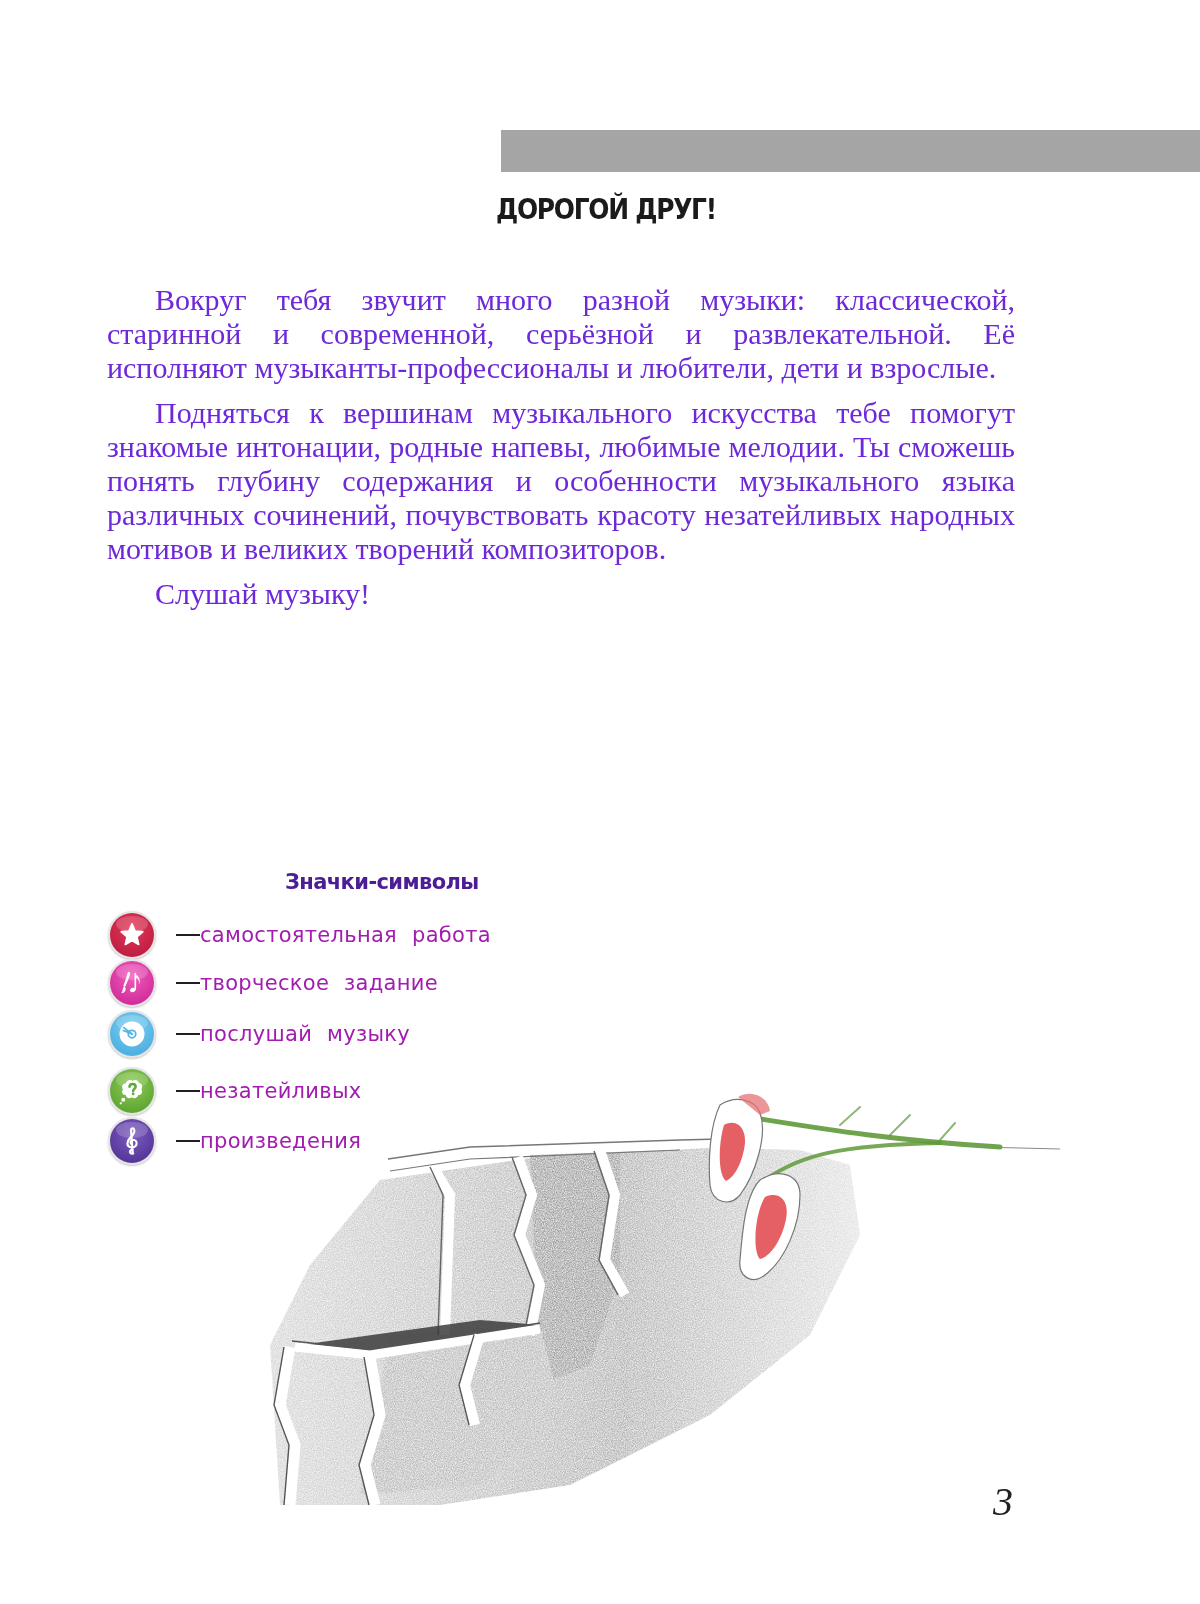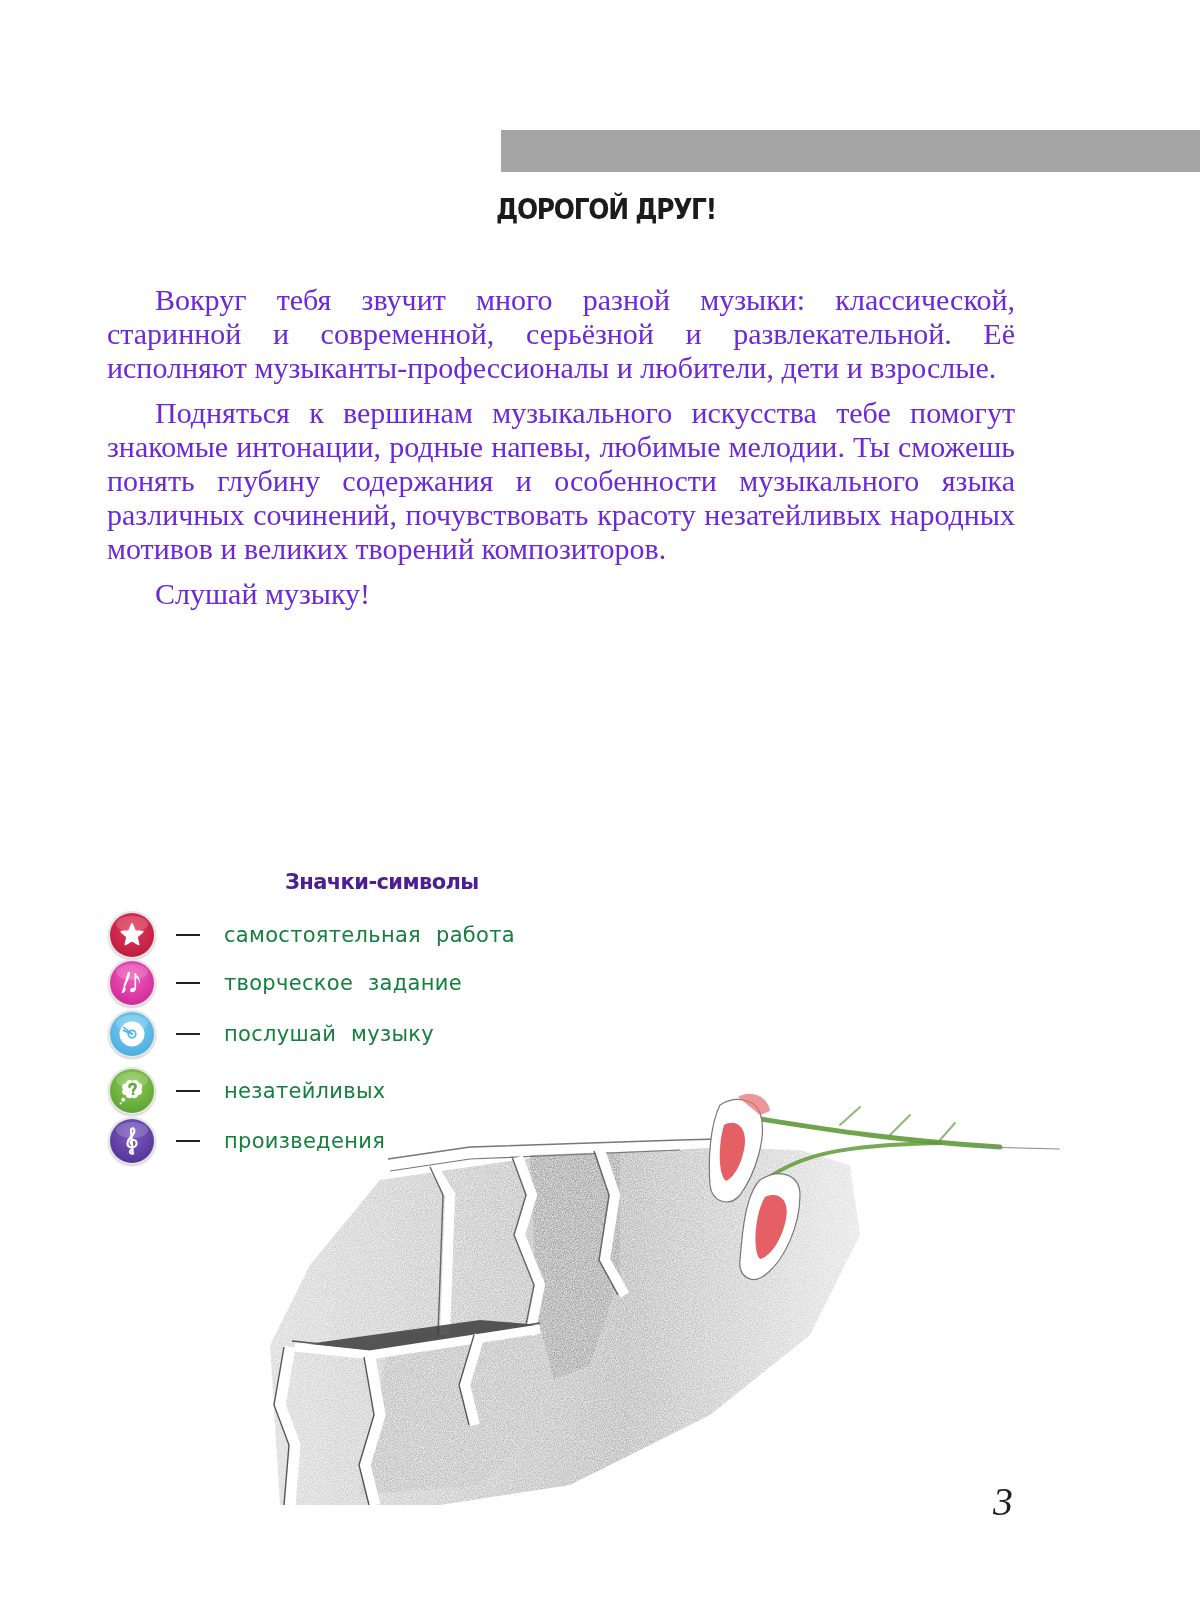--- a/index.html
+++ b/index.html
@@ -14,21 +14,21 @@
   .body-text p.short { text-align: center; }
 
   .legend-title { position: absolute; left: 241px; top: 870px; font-family: "DejaVu Sans", sans-serif; font-weight: bold; font-size: 21px; letter-spacing: -0.6px; color: #4c1d95; white-space: nowrap; margin-left: 44px; }
 
   .legend { position: absolute; left: 110px; top: 912px; }
   .legend-item { position: absolute; left: 0; height: 46px; display: flex; align-items: center; white-space: nowrap; }
   .legend-icon { width: 44px; height: 44px; border-radius: 50%; position: relative; box-shadow: 0 0 0 2px #e6e6e6, 0 1px 2px 2px #c8c8c8; display: flex; align-items: center; justify-content: center; }
   .legend-icon::after { content: ""; position: absolute; left: 6px; top: 3px; width: 32px; height: 16px; border-radius: 50%; background: rgba(255,255,255,0.18); }
   .legend-icon svg { position: relative; z-index: 1; }
   .dash { margin-left: 22px; width: 24px; height: 2px; background: #231f20; }
-  .legend-label { margin-left: 24px; font-family: "DejaVu Sans", sans-serif; font-size: 21px; letter-spacing: 0.3px; word-spacing: 8px; color: #15803d; }
+  .legend-label { font-family: "DejaVu Sans", sans-serif; font-size: 21px; letter-spacing: 0.3px; word-spacing: 8px; color: #a21caf; }
 
   .illustration { position: absolute; left: 240px; top: 1085px; width: 860px; height: 430px; }
 
   .page-number { position: absolute; left: 993px; top: 1478px; font-family: "Liberation Serif", serif; font-style: italic; font-size: 40px; color: #231f20; }
 </style>
 </head>
 <body>
 
 <div class="top-bar"></div>
 

